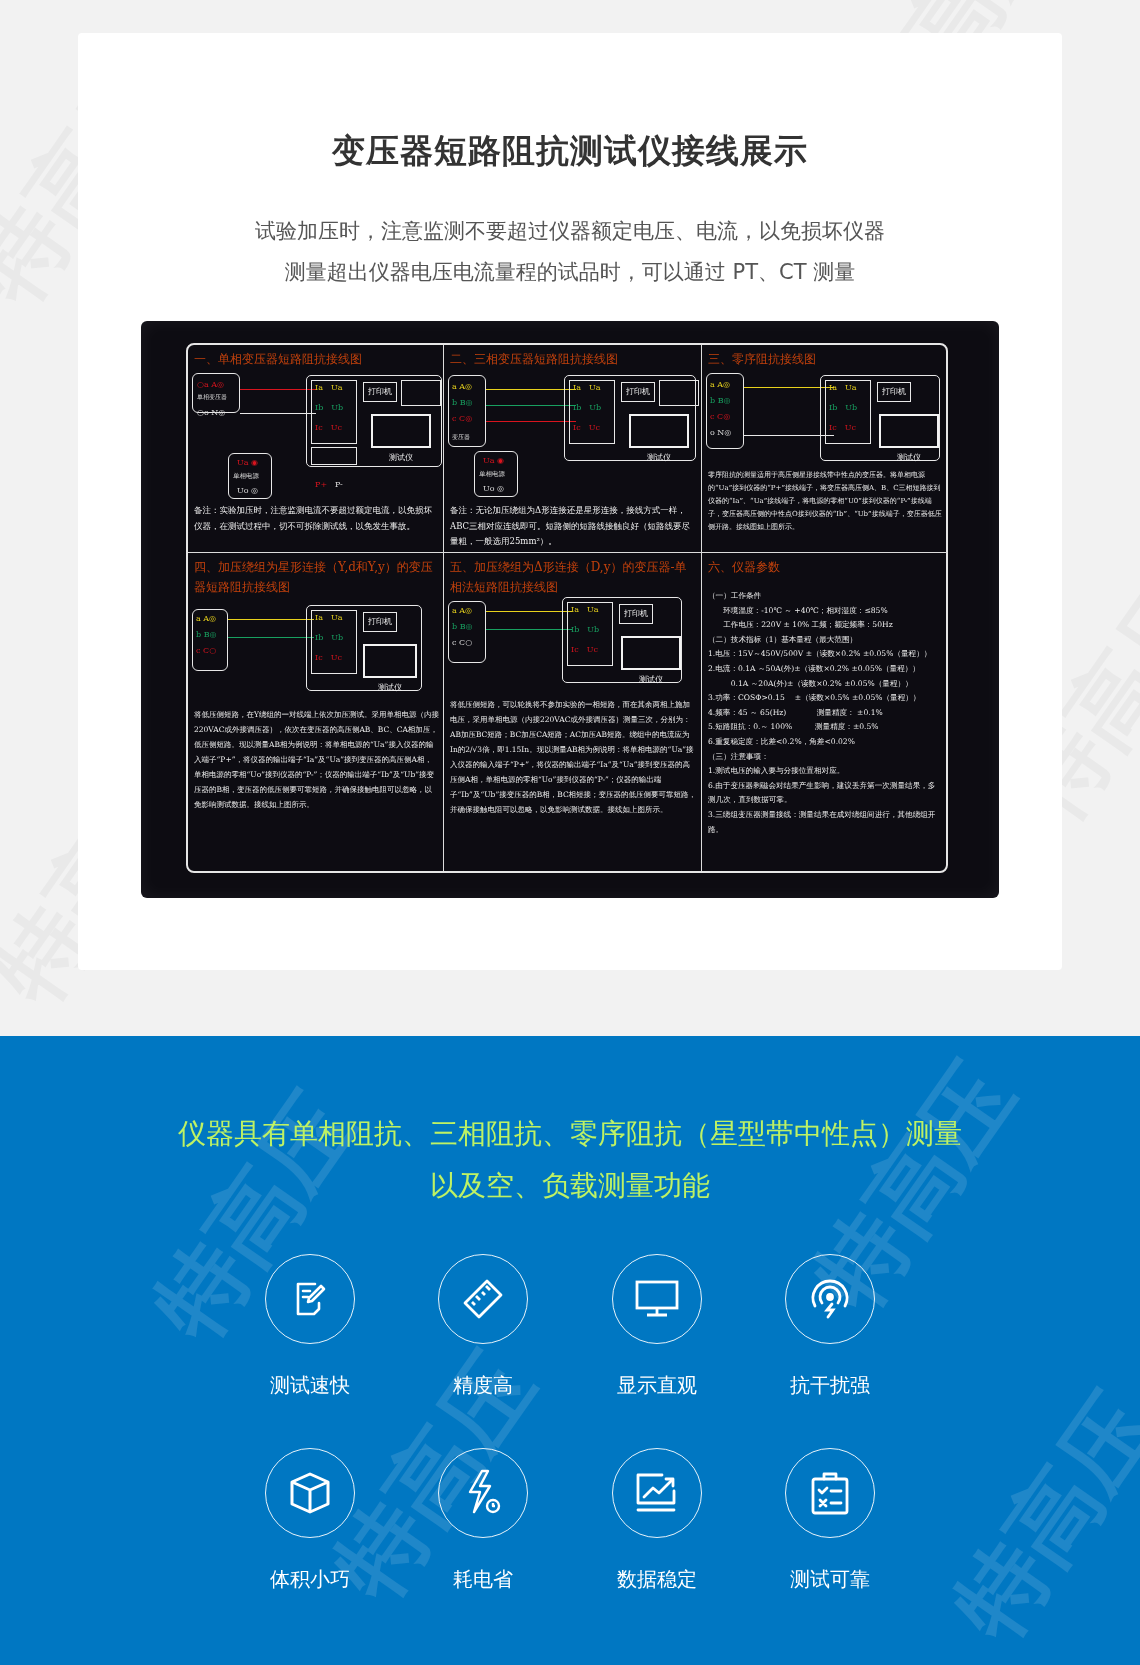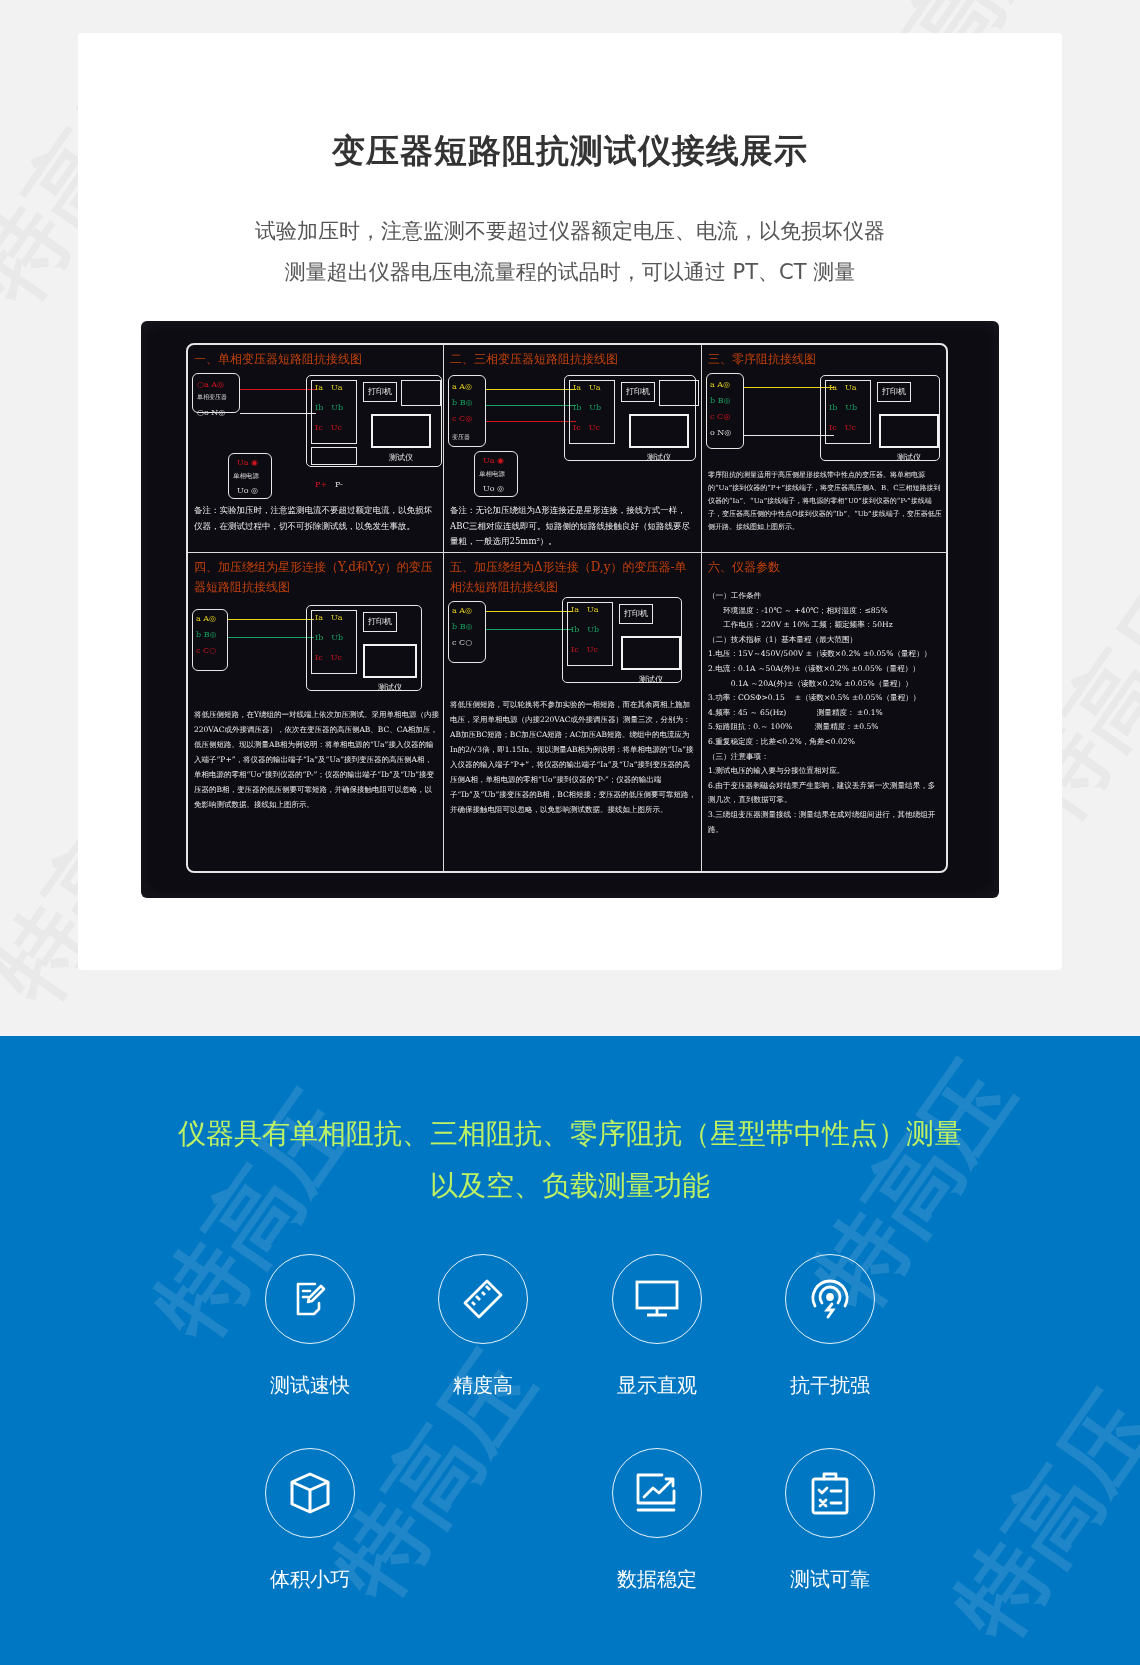--- a/index.html
+++ b/index.html
@@ -290,20 +290,30 @@
 
   <div class="feature" style="left:245px;top:412px;">
     <div class="feature-circle">
       <svg width="46" height="46" viewBox="0 0 46 46" fill="none" stroke="#fff" stroke-width="3" stroke-linejoin="round">
         <path d="M23 4L41 12v22L23 42 5 34V12z"></path>
           <path d="M5 12l18 8 18-8M23 20v22"></path>
       </svg>
     </div>
     <div class="feature-label">体积小巧</div>
   </div>
+  <div class="feature" style="left:418px;top:412px;">
+    <div class="feature-circle">
+      <svg width="46" height="50" viewBox="0 0 46 50" fill="none" stroke="#fff" stroke-width="2.4" stroke-linejoin="round">
+        <path d="M22 3L10 24h10l-6 20 16-26H20l8-15z"></path>
+          <circle cx="33" cy="38" r="6"></circle>
+          <path d="M33 35v3h2"></path>
+      </svg>
+    </div>
+    <div class="feature-label">耗电省</div>
+  </div>
   <div class="feature" style="left:592px;top:412px;">
     <div class="feature-circle">
       <svg width="46" height="44" viewBox="0 0 46 44" fill="none" stroke="#fff" stroke-width="2.8" stroke-linecap="round" stroke-linejoin="round">
         <path d="M28 4H4v28h36V20"></path>
           <path d="M10 26l9-9 6 5 13-13"></path>
           <path d="M32 8h7v7"></path>
           <path d="M4 39h36"></path>
       </svg>
     </div>
     <div class="feature-label">数据稳定</div>

